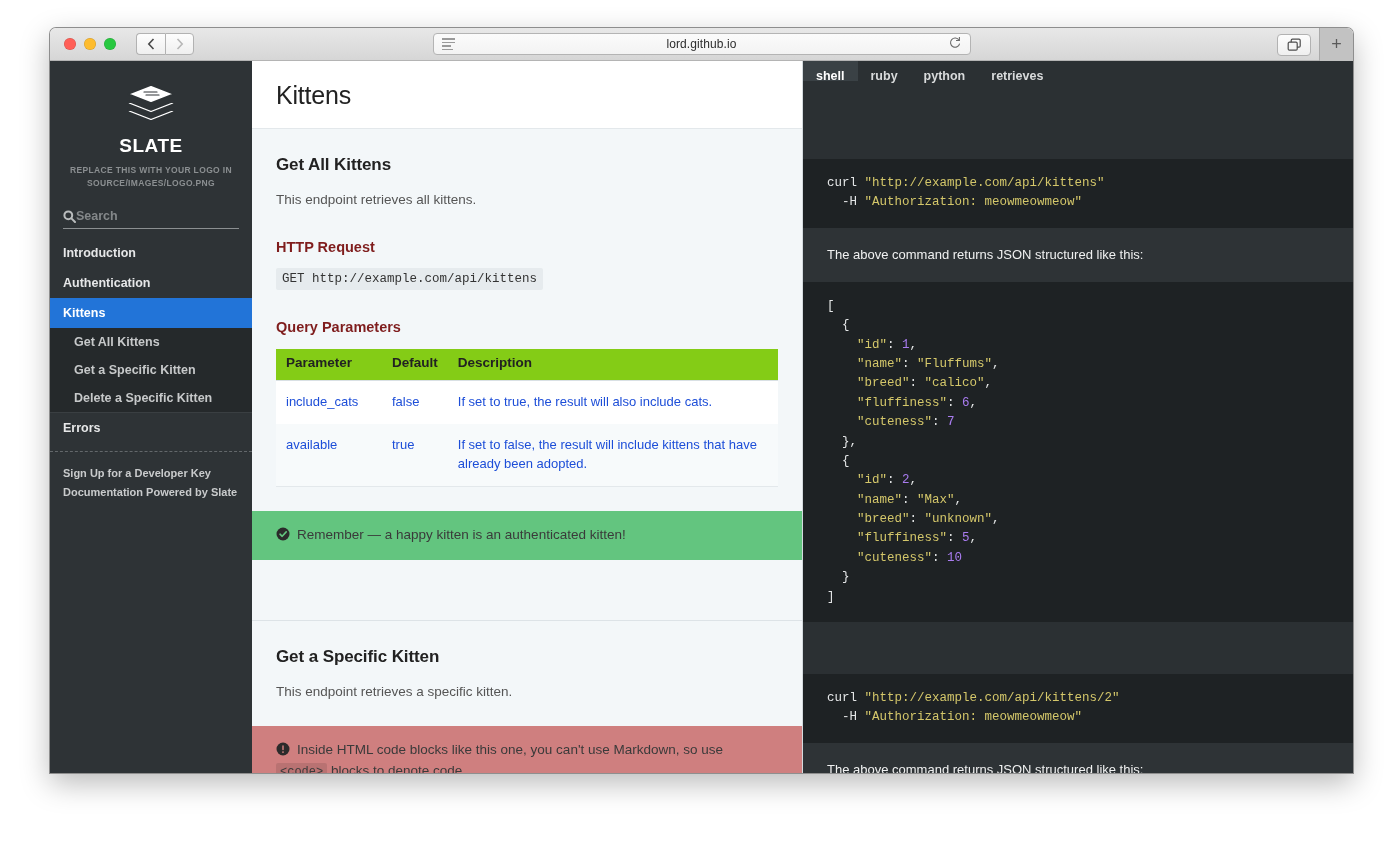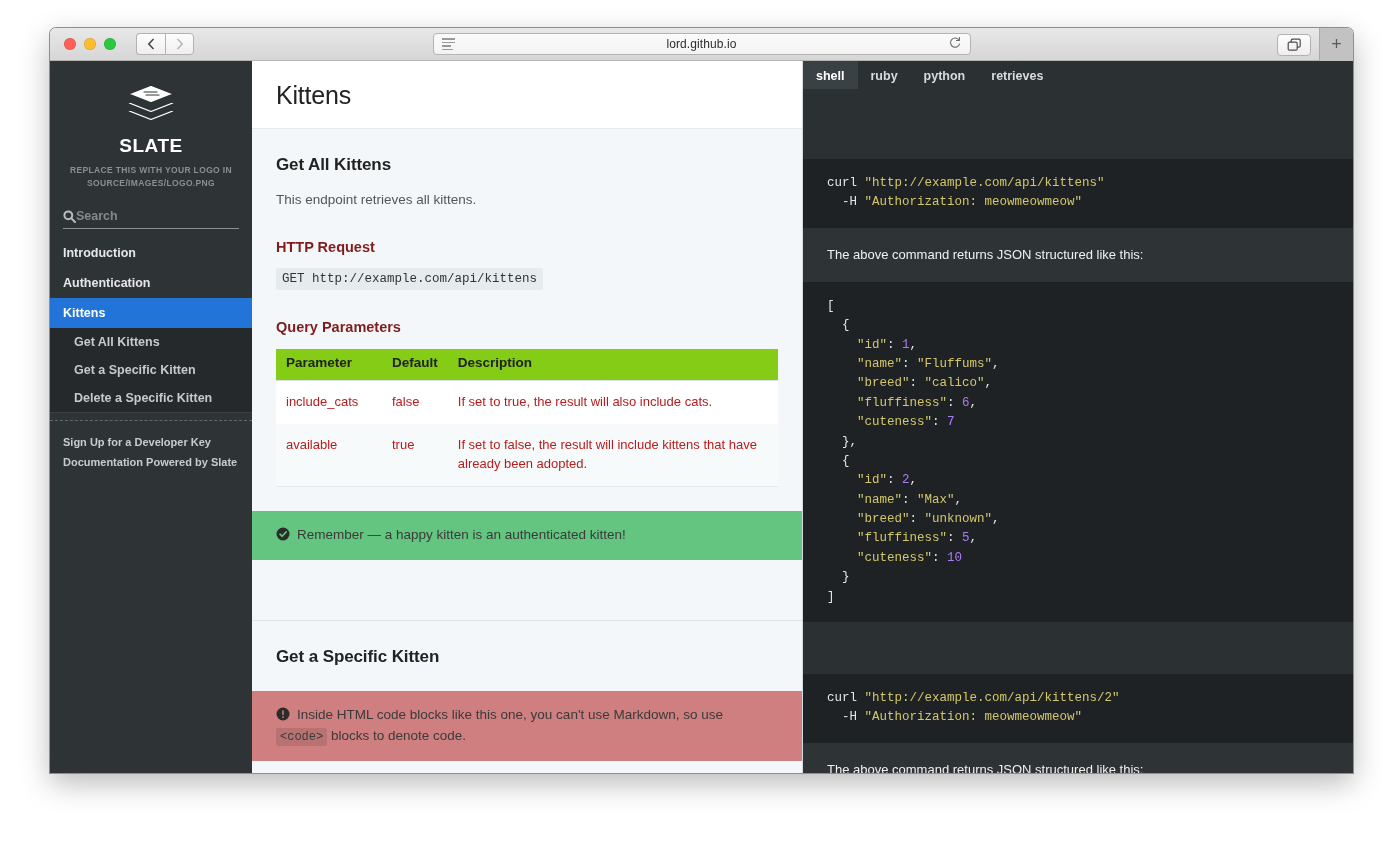--- a/index.html
+++ b/index.html
@@ -165,21 +165,21 @@
     margin-top: 14px; font-size: 13px;
     background: #fff;
   }
   table.params th {
     text-align: left; font-weight: bold; color: #222;
     padding: 6px 10px 10px; font-size: 13.5px;
     background: #84cc16;
     border-bottom: 1px solid #d9e0e4;
   }
   table.params td {
-    padding: 12px 10px; color: #b91c1c; vertical-align: top; line-height: 1.45;
+    padding: 12px 10px; color: #1d4ed8; vertical-align: top; line-height: 1.45;
   }
   table.params tr.r0 td { background: #ffffff; }
   table.params tr.r1 td { background: #f7fafb; border-bottom: 1px solid #e3e8eb; }
   table.params td:nth-child(1) { width: 106px; }
   table.params td:nth-child(2) { width: 60px; }
 
   .callout {
     margin-top: 24px;
     padding: 14px 24px;
     font-size: 13.5px;
@@ -206,21 +206,21 @@
     flex: 1 1 auto;
     background: #292d2f;
     color: #d7d9da;
     font-family: "Liberation Mono", monospace;
     font-size: 12.5px;
     position: relative;
     overflow: hidden;
   }
   .lang-tabs { display: flex; background: #2b3033; height: 30px; }
   .lang-tab {
-    padding: 0 13px; height: 28px; line-height: 30px;
+    padding: 0 13px; height: 20px; line-height: 30px;
     font-family: "Liberation Sans", sans-serif;
     font-size: 12.5px; font-weight: bold;
     color: #d9dbdc;
   }
   .lang-tab.active { background: #3a4145; color: #fff; }
 
   .blk { padding: 15px 24px; line-height: 1.55; white-space: pre; }
   .blk.code  { background: #1e2224; }
   .blk.prose {
     background: #2e3336;
@@ -313,20 +313,21 @@
         <span class="ph">Search</span>
       </div>
 
       <div class="nav">
         <a class="nav-item">Introduction</a>
         <a class="nav-item">Authentication</a>
         <a class="nav-item active">Kittens</a>
         <a class="nav-sub">Get All Kittens</a>
         <a class="nav-sub">Get a Specific Kitten</a>
         <a class="nav-sub last">Delete a Specific Kitten</a>
+        <a class="nav-item">Errors</a>
       </div>
 
       <div class="sidebar-divider"></div>
 
       <div class="footer-links">
         <a>Sign Up for a Developer Key</a>
         <a>Documentation Powered by Slate</a>
       </div>
     </div>
 
@@ -372,20 +373,21 @@
             <path d="M4 7.2 L6.2 9.3 L10.2 4.9" fill="none" stroke="#63c57f" stroke-width="1.6" stroke-linecap="round" stroke-linejoin="round"></path>
           </svg>
         </span><span>Remember — a happy kitten is an authenticated kitten!</span>
       </div>
 
       <div class="spacer-plain"></div>
       <div class="divider-rule"></div>
 
       <div class="section">
         <h2 class="sect">Get a Specific Kitten</h2>
+        <p class="body">This endpoint retrieves a specific kitten.</p>
       </div>
 
       <div class="callout warning">
         <span class="badge">
           <svg width="14" height="14" viewBox="0 0 14 14">
             <circle cx="7" cy="7" r="6.5" fill="#2b2b2b"></circle>
             <rect x="6.25" y="3.2" width="1.5" height="5" rx=".7" fill="#cf7f7f"></rect>
             <circle cx="7" cy="10.1" r=".95" fill="#cf7f7f"></circle>
           </svg>
         </span><span>Inside HTML code blocks like this one, you can't use Markdown, so use</span>

